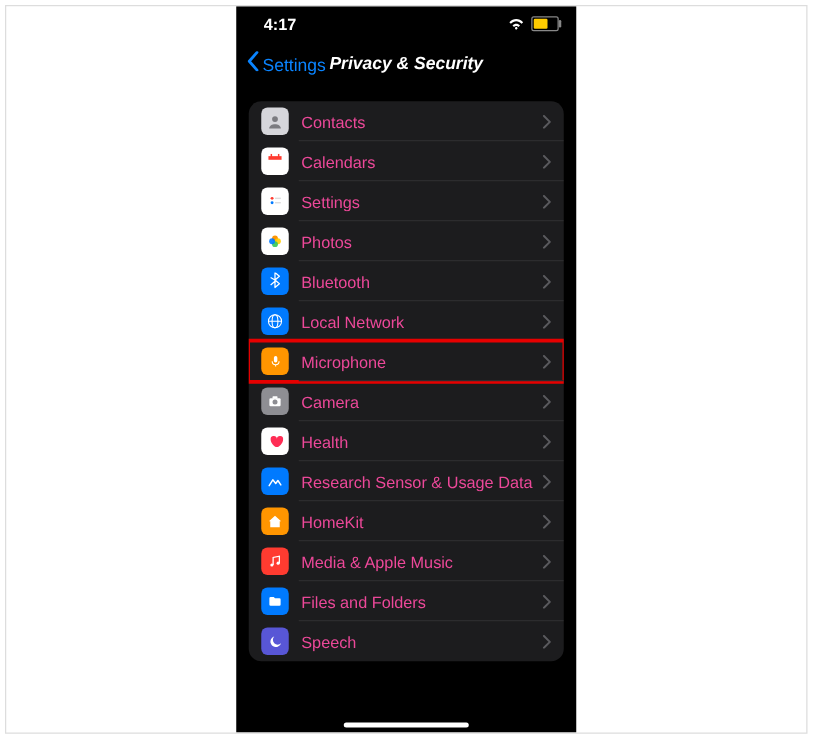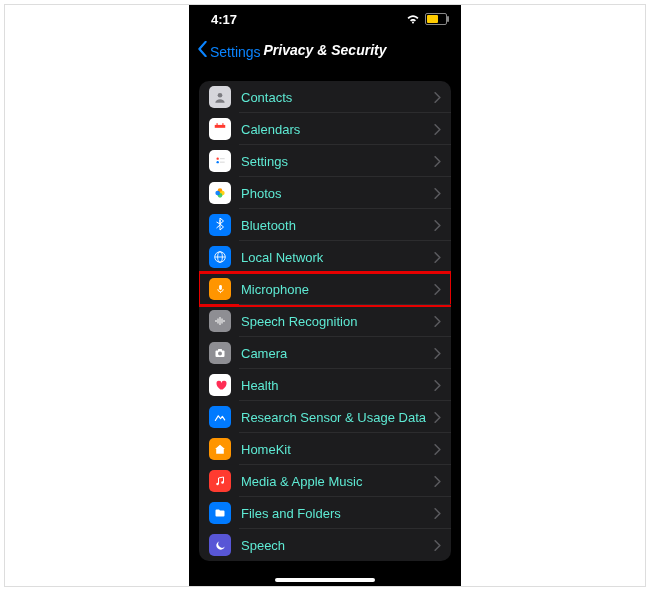--- a/index.html
+++ b/index.html
@@ -106,21 +106,21 @@
     display: flex;
     align-items: center;
     justify-content: center;
     flex-shrink: 0;
     font-size: 12px;
     color: #fff;
   }
   .label {
     flex: 1;
     font-size: 13px;
-    color: #5eead4;
+    color: #ec4899;
     white-space: nowrap;
     overflow: hidden;
     text-overflow: ellipsis;
   }
   .chev {
     color: #5a5a5e;
   }
   .chev svg { width: 7px; height: 11px; display:block; }
   .highlight {
     position: absolute;
@@ -274,37 +274,20 @@
             <div class="chev">
               <svg viewBox="0 0 8 14">
                 <path d="M1 1l6 6-6 6" stroke="#5a5a5e" stroke-width="2" fill="none" stroke-linecap="round" stroke-linejoin="round"></path>
               </svg>
             </div>
             <div class="highlight" style="inset: -2px;"></div>
           </div>
           <div class="row">
             <div class="icon" style="background: rgb(142, 142, 147);">
               <svg viewBox="0 0 24 24" width="14" height="12">
-                <rect x="3" y="10" width="2" height="4" fill="#fff"></rect>
-                <rect x="7" y="7" width="2" height="10" fill="#fff"></rect>
-                <rect x="11" y="4" width="2" height="16" fill="#fff"></rect>
-                <rect x="15" y="7" width="2" height="10" fill="#fff"></rect>
-                <rect x="19" y="10" width="2" height="4" fill="#fff"></rect>
-              </svg>
-            </div>
-            <div class="label">Speech Recognition</div>
-            <div class="chev">
-              <svg viewBox="0 0 8 14">
-                <path d="M1 1l6 6-6 6" stroke="#5a5a5e" stroke-width="2" fill="none" stroke-linecap="round" stroke-linejoin="round"></path>
-              </svg>
-            </div>
-          </div>
-          <div class="row">
-            <div class="icon" style="background: rgb(142, 142, 147);">
-              <svg viewBox="0 0 24 24" width="14" height="12">
                 <rect x="3" y="7" width="18" height="13" rx="2" fill="#fff"></rect>
                 <circle cx="12" cy="13" r="4" fill="#8e8e93"></circle>
                 <rect x="8" y="4" width="8" height="4" rx="1" fill="#fff"></rect>
               </svg>
             </div>
             <div class="label">Camera</div>
             <div class="chev">
               <svg viewBox="0 0 8 14">
                 <path d="M1 1l6 6-6 6" stroke="#5a5a5e" stroke-width="2" fill="none" stroke-linecap="round" stroke-linejoin="round"></path>
               </svg>

